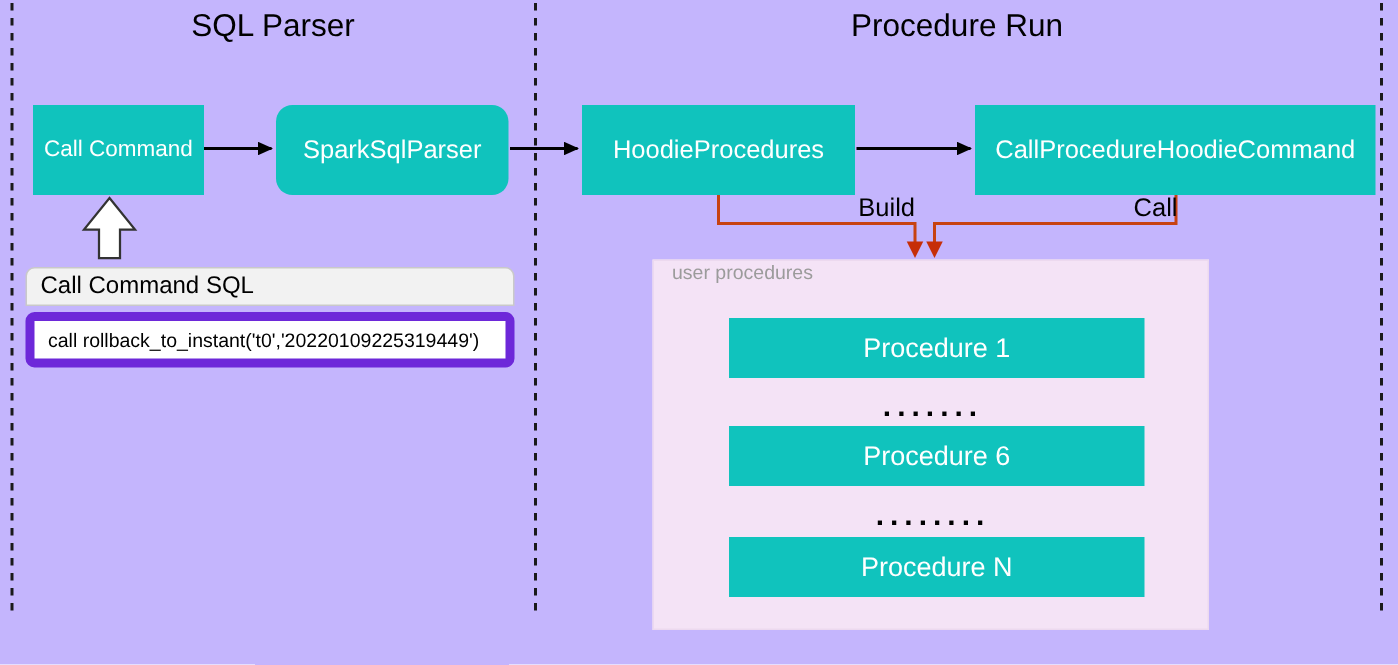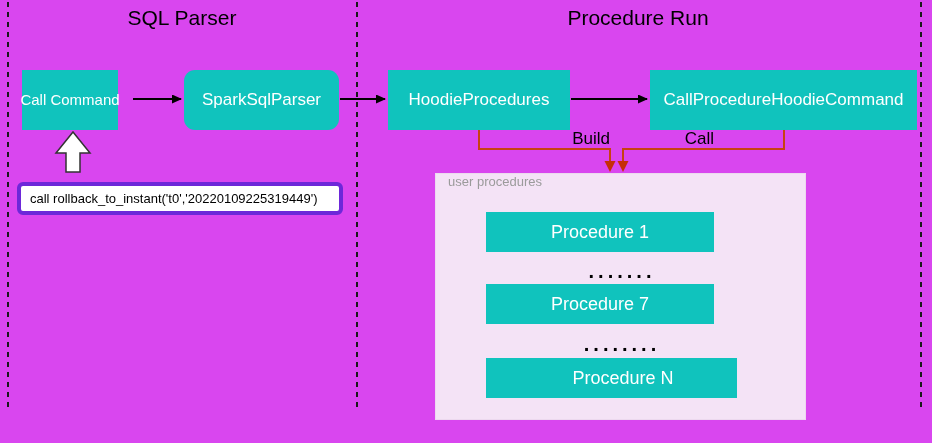--- a/index.html
+++ b/index.html
@@ -1,20 +1,20 @@
 <!DOCTYPE html>
 <html><head>
 <meta charset="utf-8">
 <style>
   html, body { margin: 0; padding: 0; background: #ffffff; }
   #canvas {
     position: relative;
     width: 932px;
     height: 443px;
-    background: #d946ef;
+    background: #c4b5fd;
     font-family: "Liberation Sans", sans-serif;
     overflow: hidden;
   }
   svg.overlay {
     position: absolute;
     left: 0; top: 0;
     width: 932px; height: 443px;
     pointer-events: none;
   }
   .section-title {
@@ -55,21 +55,21 @@
     border: 1px solid #c9c9c9;
     border-radius: 6px 6px 0 0;
     height: 24px;
     line-height: 24px;
     padding-left: 9px;
     font-size: 16px;
     color: #000;
   }
   .sql-panel .row {
     background: #ffffff;
-    border: 4px solid #6d28d9;
+    border: 6px solid #6d28d9;
     height: 25px;
     line-height: 25px;
     padding-left: 9px;
     font-size: 13px;
     color: #000;
     white-space: nowrap;
   }
   .sql-panel .row1 { border-top: none; border-radius: 0 0 6px 6px; }
   .sql-panel .row2 { margin-top: 4px; border-radius: 6px; }
   
@@ -83,21 +83,21 @@
   }
   .user-procs .cap {
     position: absolute;
     left: 12px; top: 0;
     font-size: 13px;
     color: #9b9b9b;
   }
   .proc {
     position: absolute;
     left: 50px;
-    width: 228px;
+    width: 277px;
     height: 40px;
     background: #10c3bd;
     color: #fff;
     display: flex;
     align-items: center;
     justify-content: center;
     font-size: 18px;
   }
   .dots {
     position: absolute;
@@ -136,34 +136,35 @@
 
     <path d="M784,130 L784,149 L623,149 L623,163" fill="none" stroke="#c74211" stroke-width="2"></path>
     <polygon points="617.5,161 628.5,161 623,172" fill="#c62e08"></polygon>
 
     <polygon points="73,132 90,153 80,153 80,172 66,172 66,153 56,153" fill="#ffffff" stroke="#333333" stroke-width="1.5" stroke-linejoin="miter"></polygon>
   </svg>
 
   <div class="section-title" style="left:32px; width:300px;">SQL Parser</div>
   <div class="section-title" style="left:488px; width:300px;">Procedure Run</div>
 
-  <div class="node" style="left:22px; top:70px; width:96px; height:60px; font-size:15px; white-space:normal;">Call&nbsp;Command</div>
+  <div class="node" style="left:22px; top:70px; width:114px; height:60px; font-size:15px; white-space:normal;">Call&nbsp;Command</div>
   <div class="node" style="left:184px; top:70px; width:155px; height:60px;border-radius:11px;">SparkSqlParser</div>
   <div class="node" style="left:388px; top:70px; width:182px; height:60px;">HoodieProcedures</div>
   <div class="node" style="left:650px; top:70px; width:267px; height:60px;">CallProcedureHoodieCommand</div>
 
   <div class="edge-label" style="left:540px;">Build</div>
-  <div class="edge-label" style="left:644px;">Call</div>
+  <div class="edge-label" style="left:715px;">Call</div>
 
   <div class="sql-panel">
+    <div class="hdr">Call Command SQL</div>
     <div class="row row2">call rollback_to_instant('t0','20220109225319449')</div>
   </div>
 
   <div class="user-procs">
     <div class="cap">user procedures</div>
     <div class="proc" style="top:38px;">Procedure 1</div>
     <div class="dots" style="top:90px;">.......</div>
-    <div class="proc" style="top:110px;">Procedure 7</div>
+    <div class="proc" style="top:110px;">Procedure 6</div>
     <div class="dots" style="top:163px;">........</div>
-    <div class="proc" style="top:184px;padding-left:23px;">Procedure N</div>
+    <div class="proc" style="top:184px;">Procedure N</div>
   </div>
 
 </div>
 
 </body></html>

